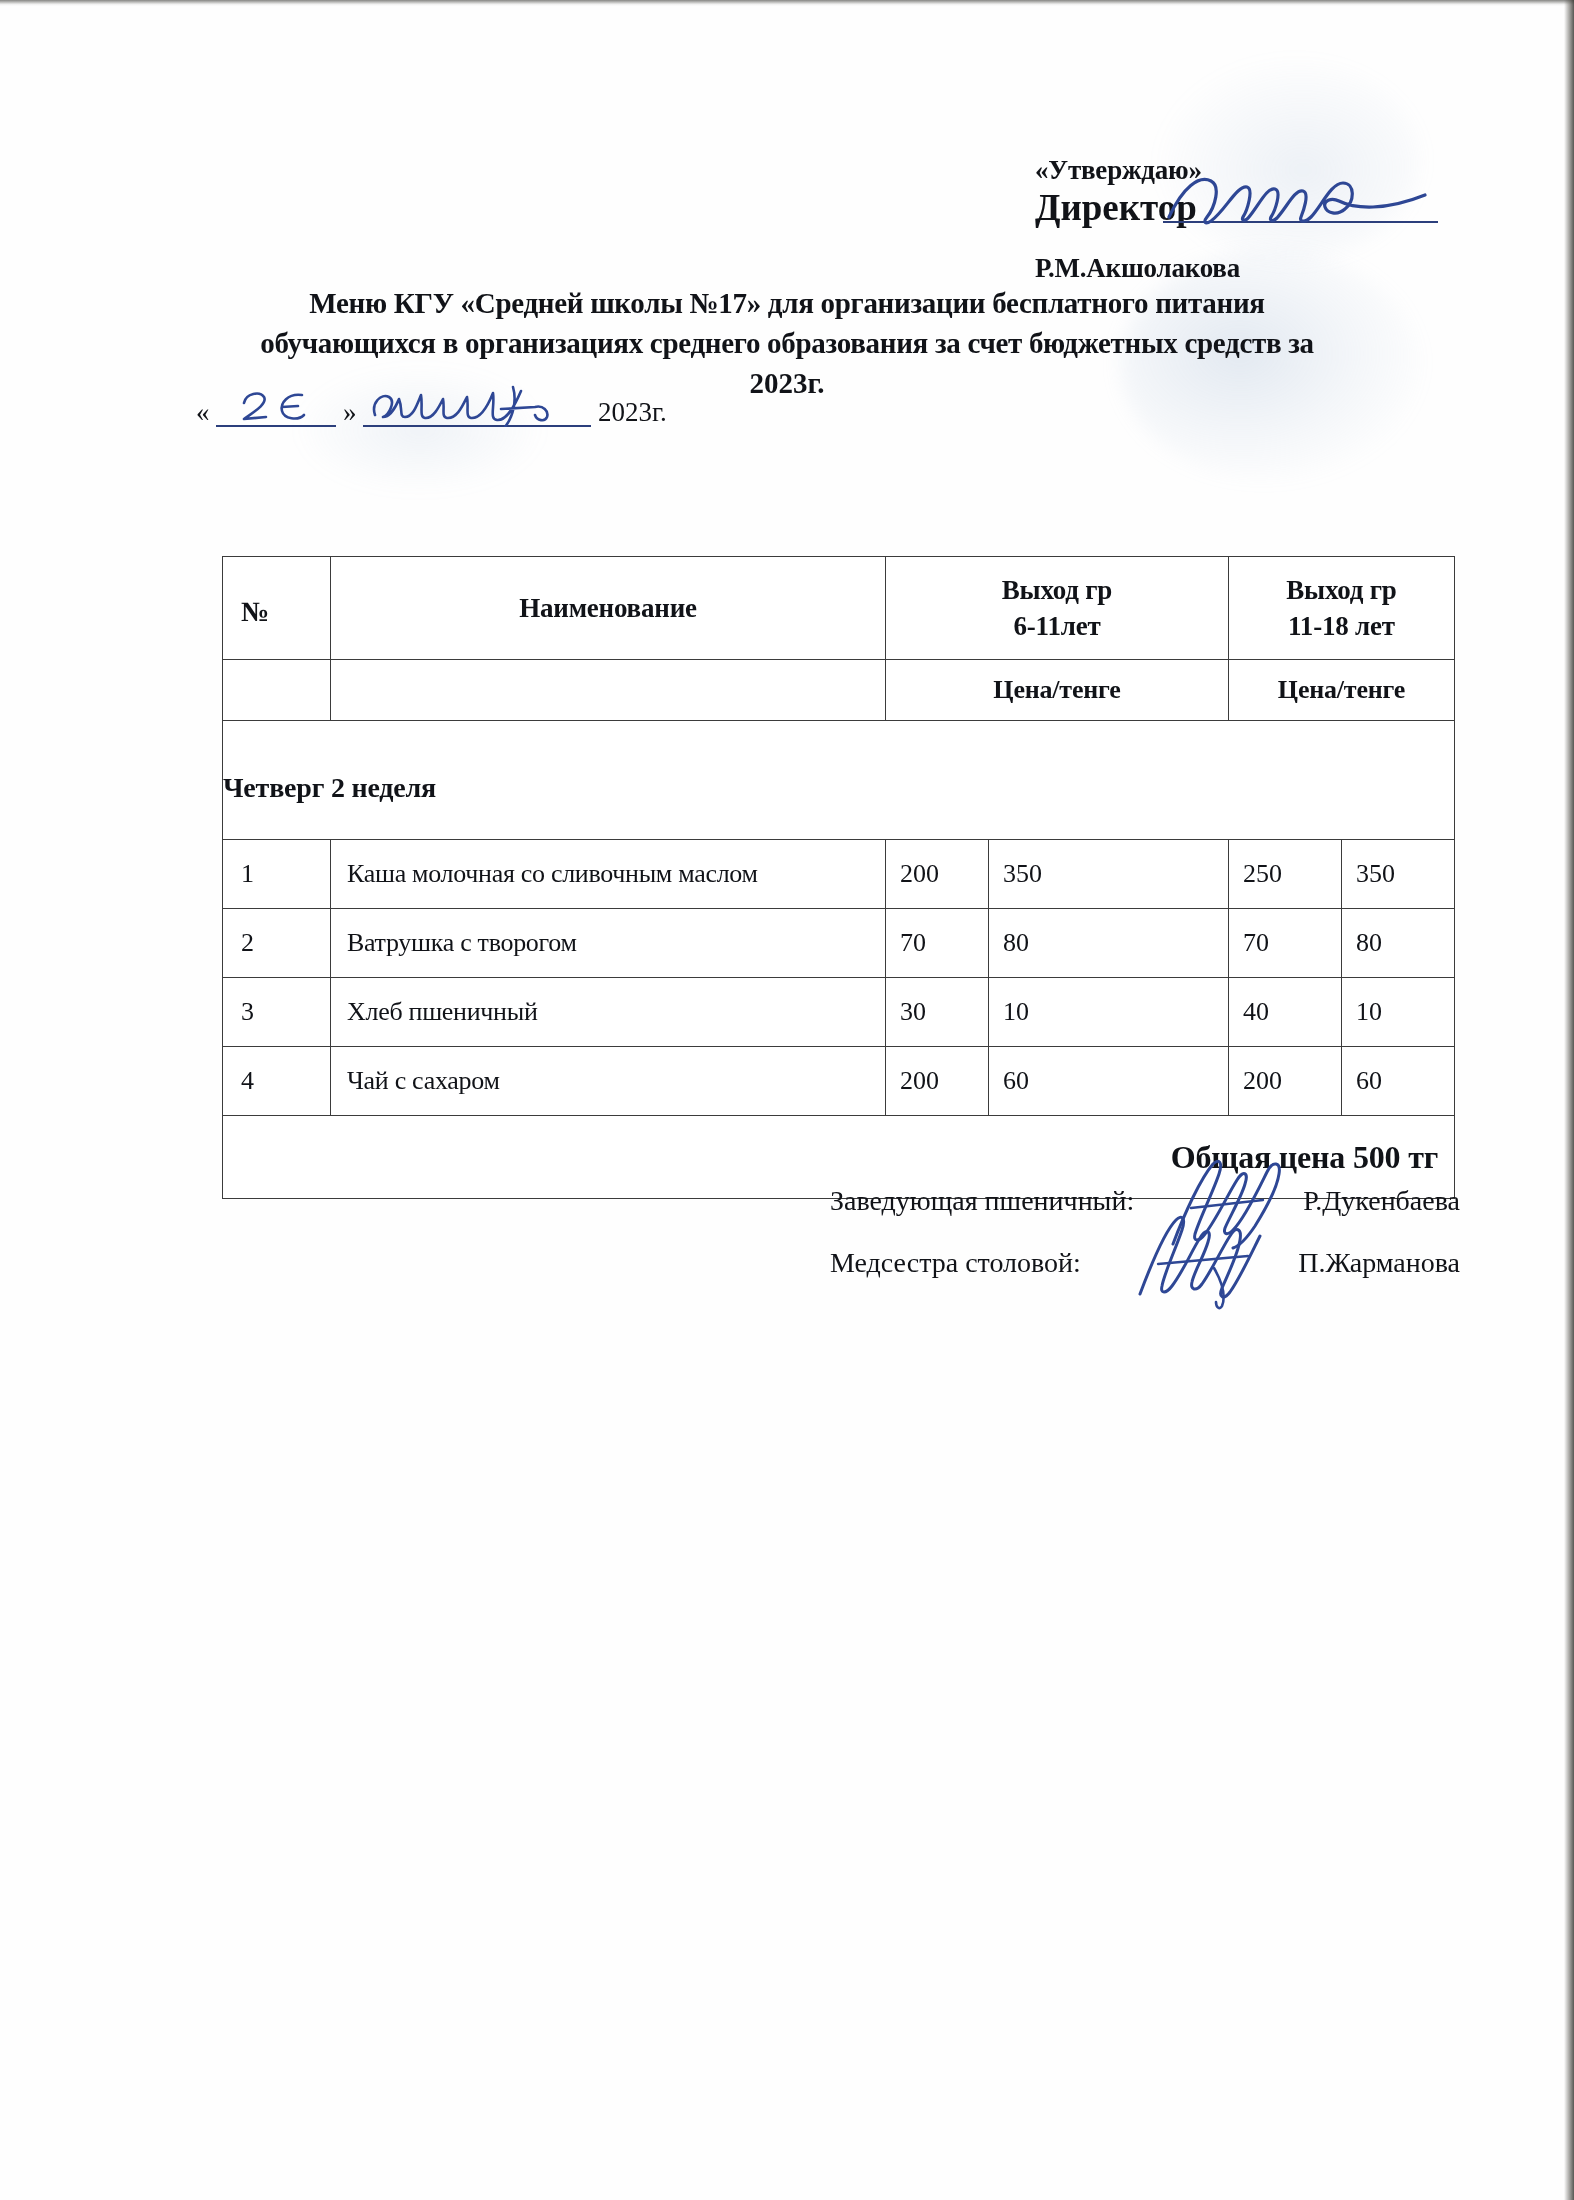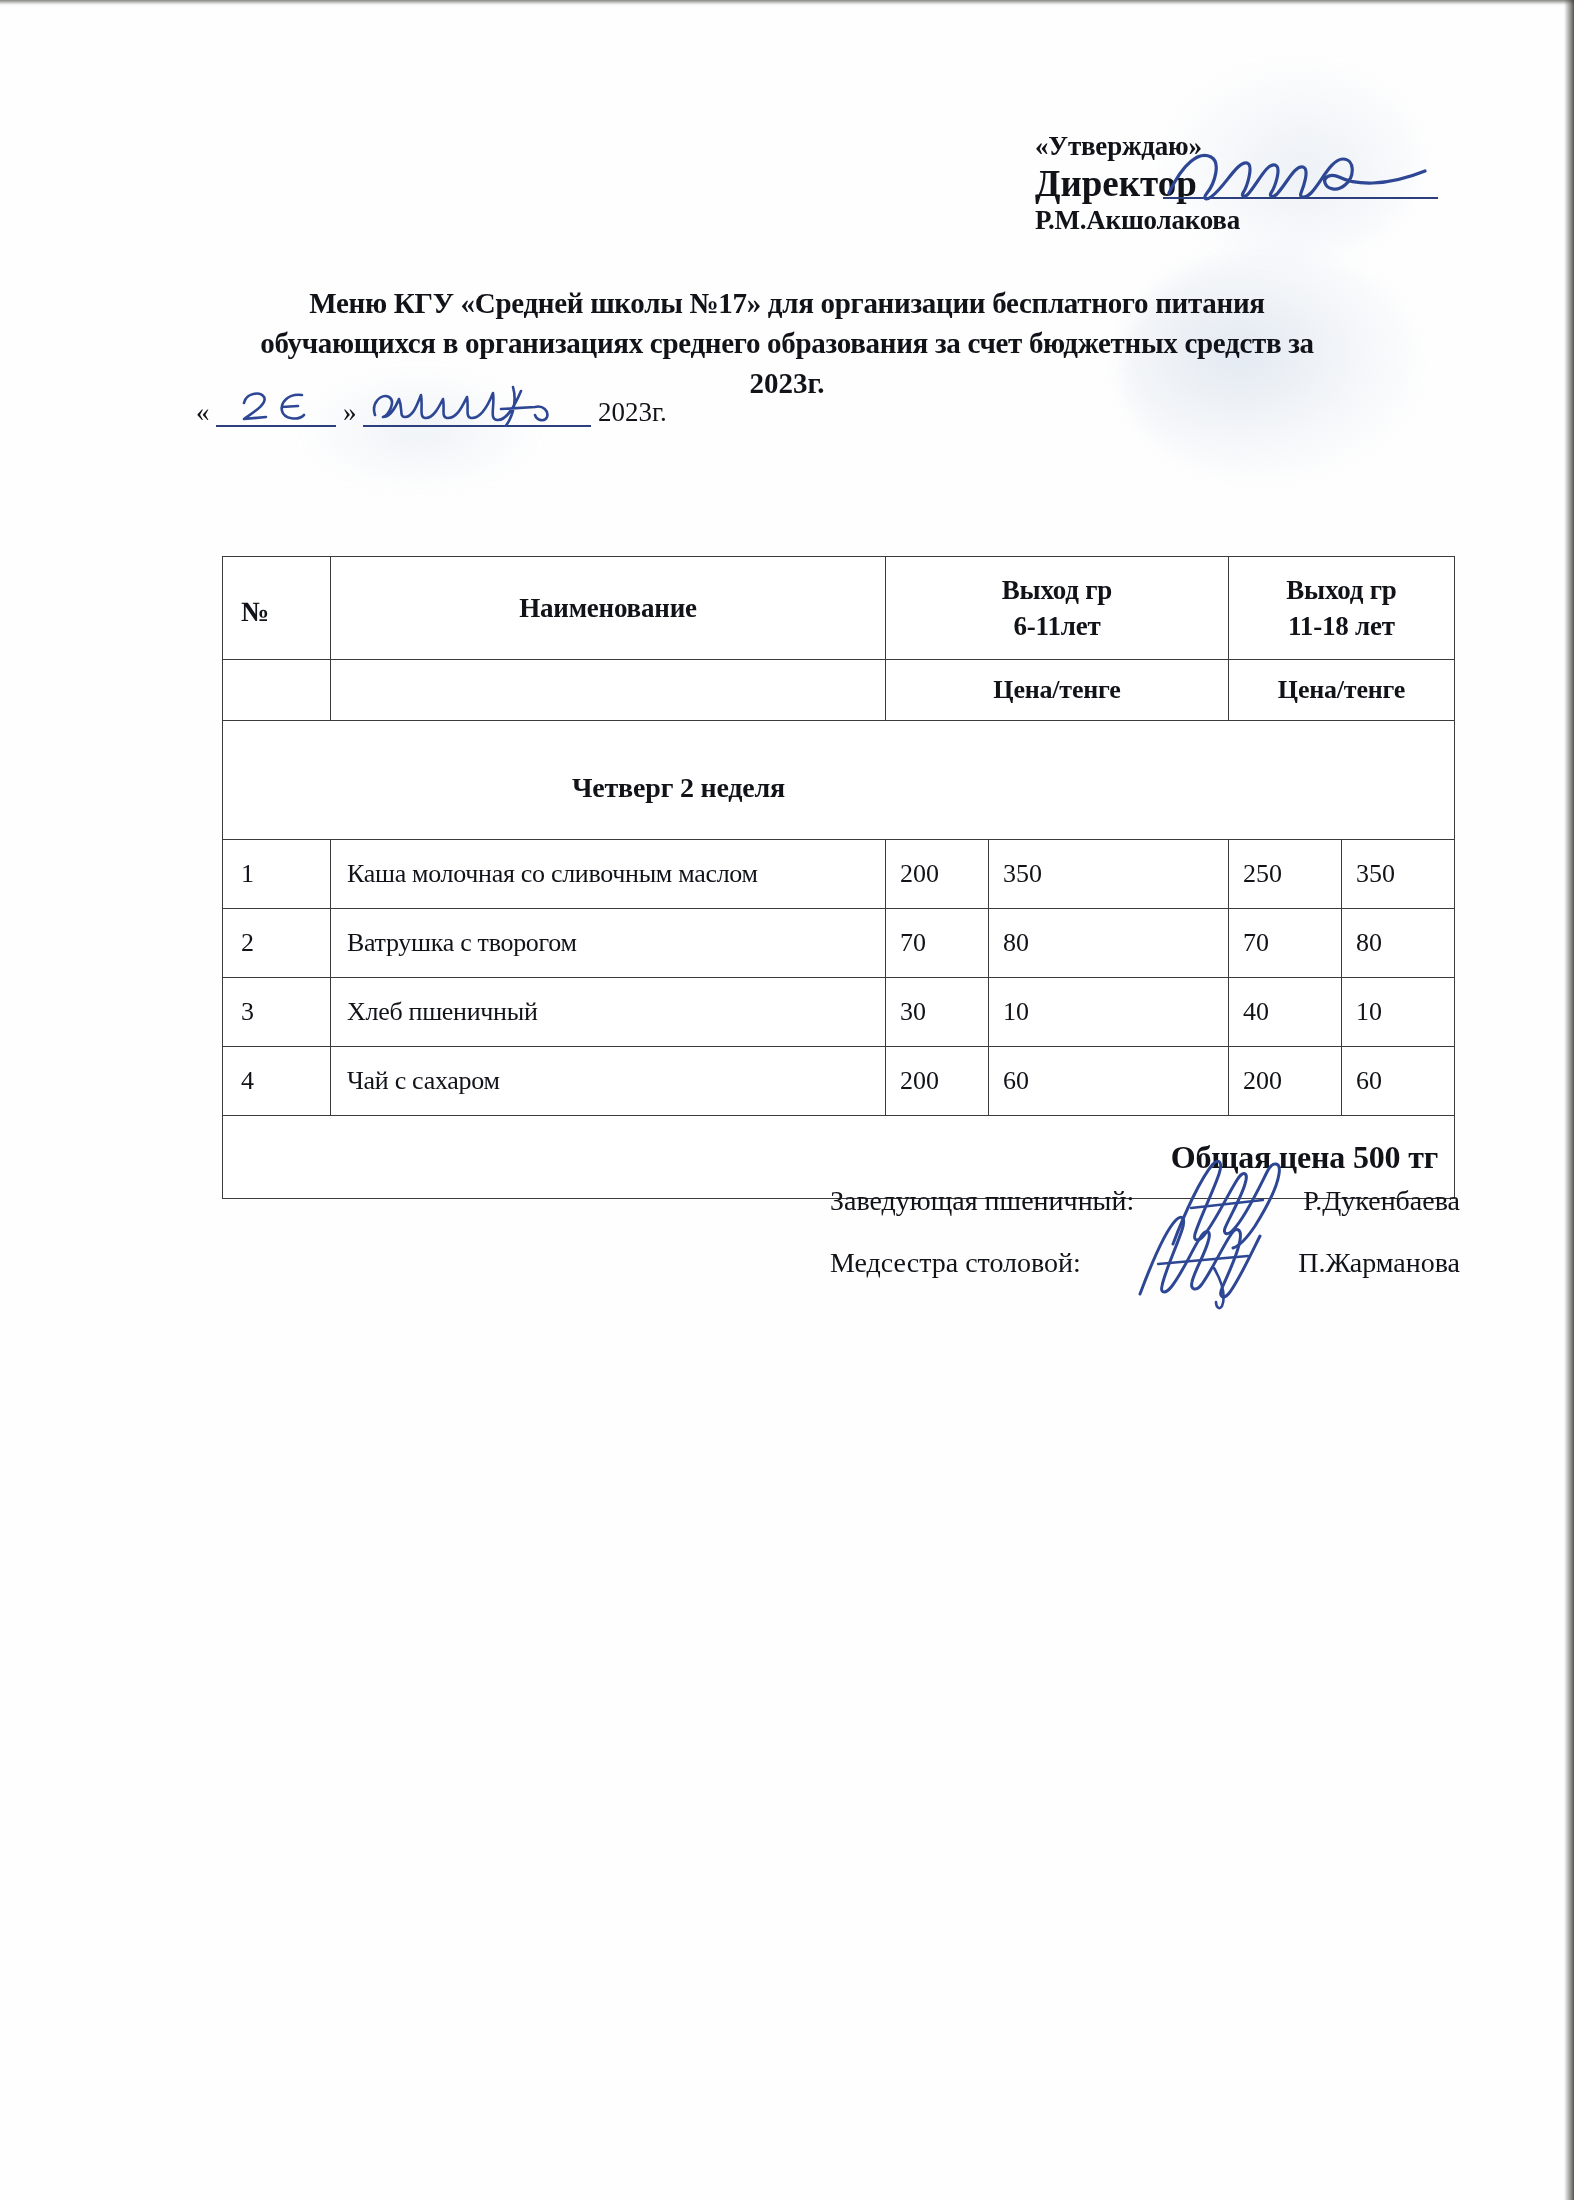--- a/index.html
+++ b/index.html
@@ -65,20 +65,21 @@
     left: 1035px;
     top: 128px;
     width: 420px;
   }
   #approval .line {
     font-weight: bold;
     font-size: 27px;
     line-height: 37px;
     white-space: nowrap;
     letter-spacing: -0.2px;
+    margin-top: 24px;
   }
   .dir-row {
     position: relative;
     display: block;
     height: 37px;
   }
   .dir-row .dir-label {
     font-weight: bold;
     font-size: 37px;
     line-height: 37px;
@@ -197,21 +198,20 @@
     height: 60px;
     letter-spacing: -0.2px;
   }
   .row-daytitle td {
     height: 118px;
     vertical-align: top;
   }
   .daytitle-inner {
     font-weight: bold;
     font-size: 28px;
-    text-align: center;
     padding-top: 16px;
     padding-right: 320px;
     letter-spacing: -0.2px;
   }
   .row-item td {
     height: 68px;
     font-size: 26px;
   }
   .cell-num {
     text-align: left;

